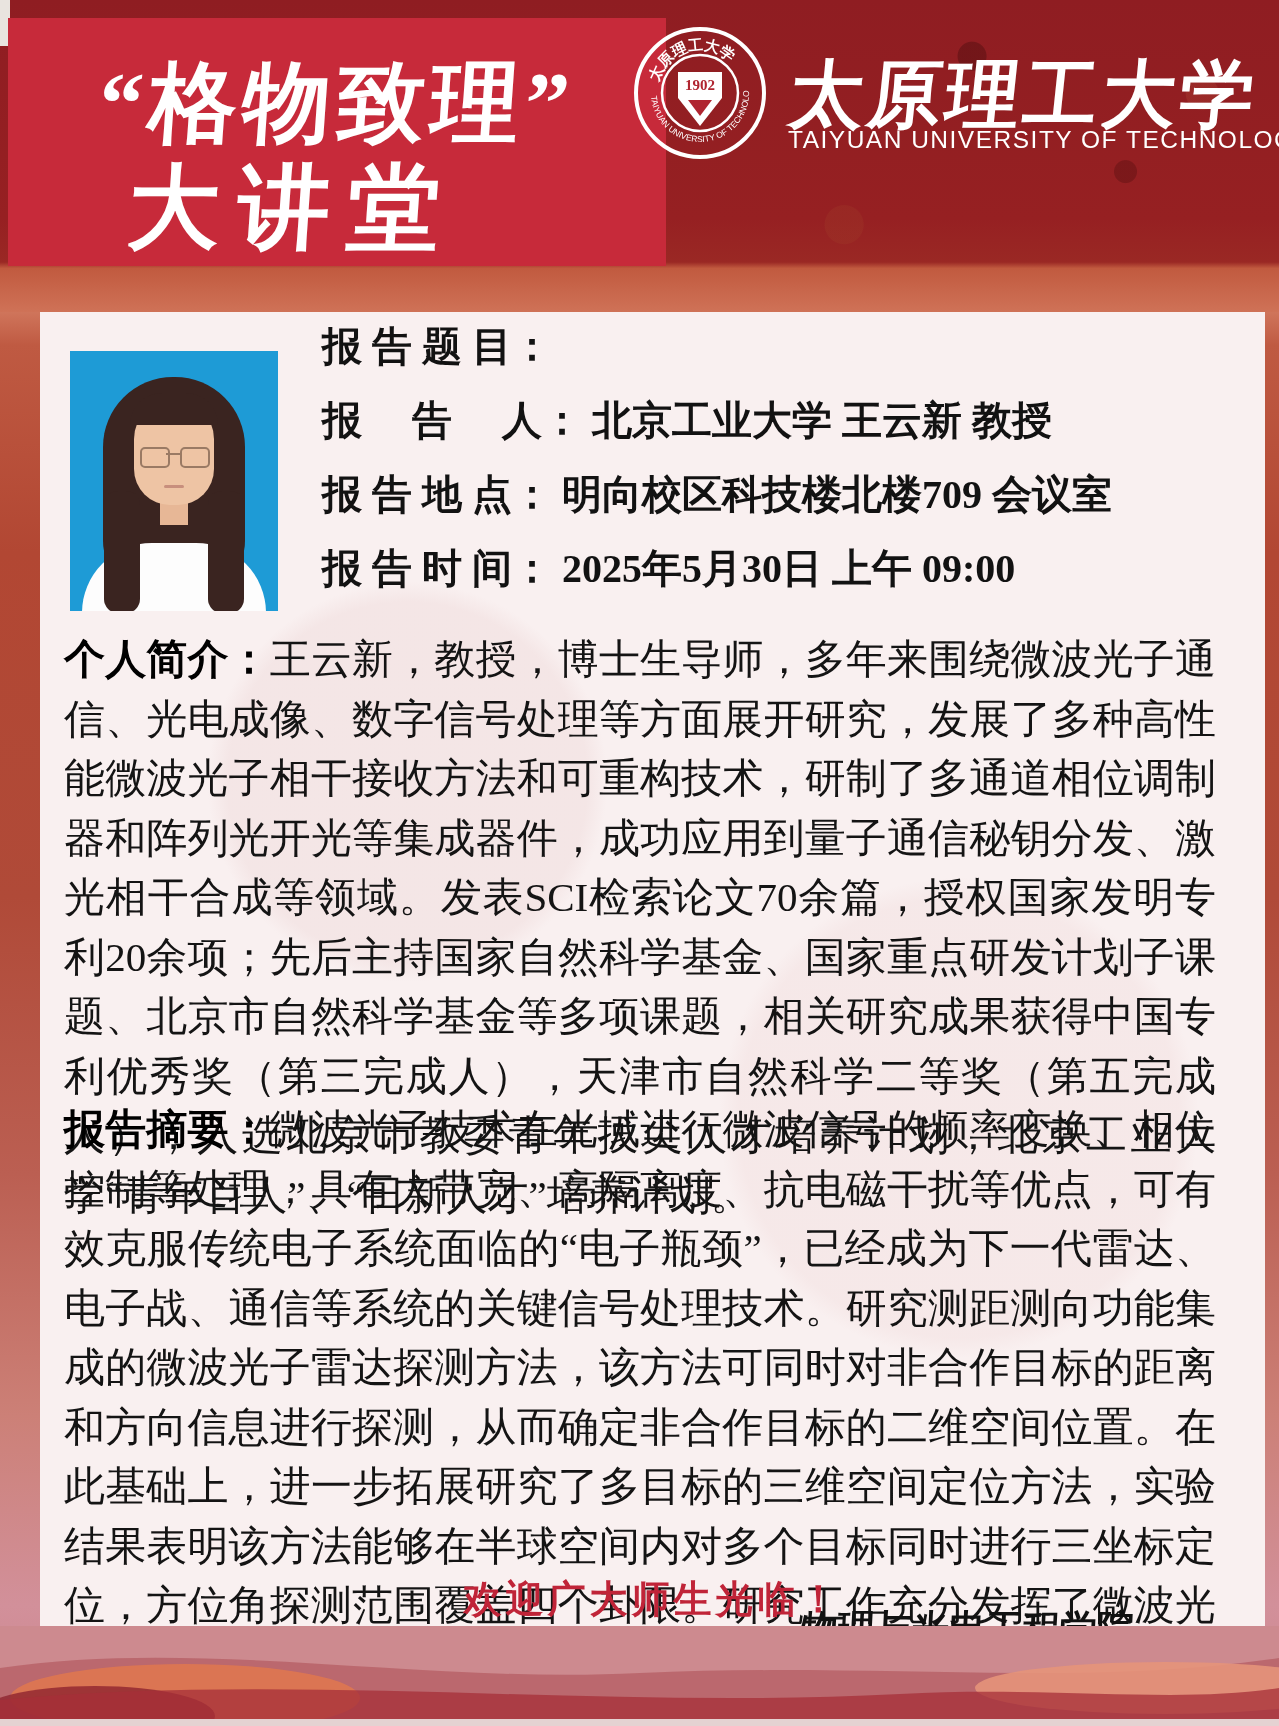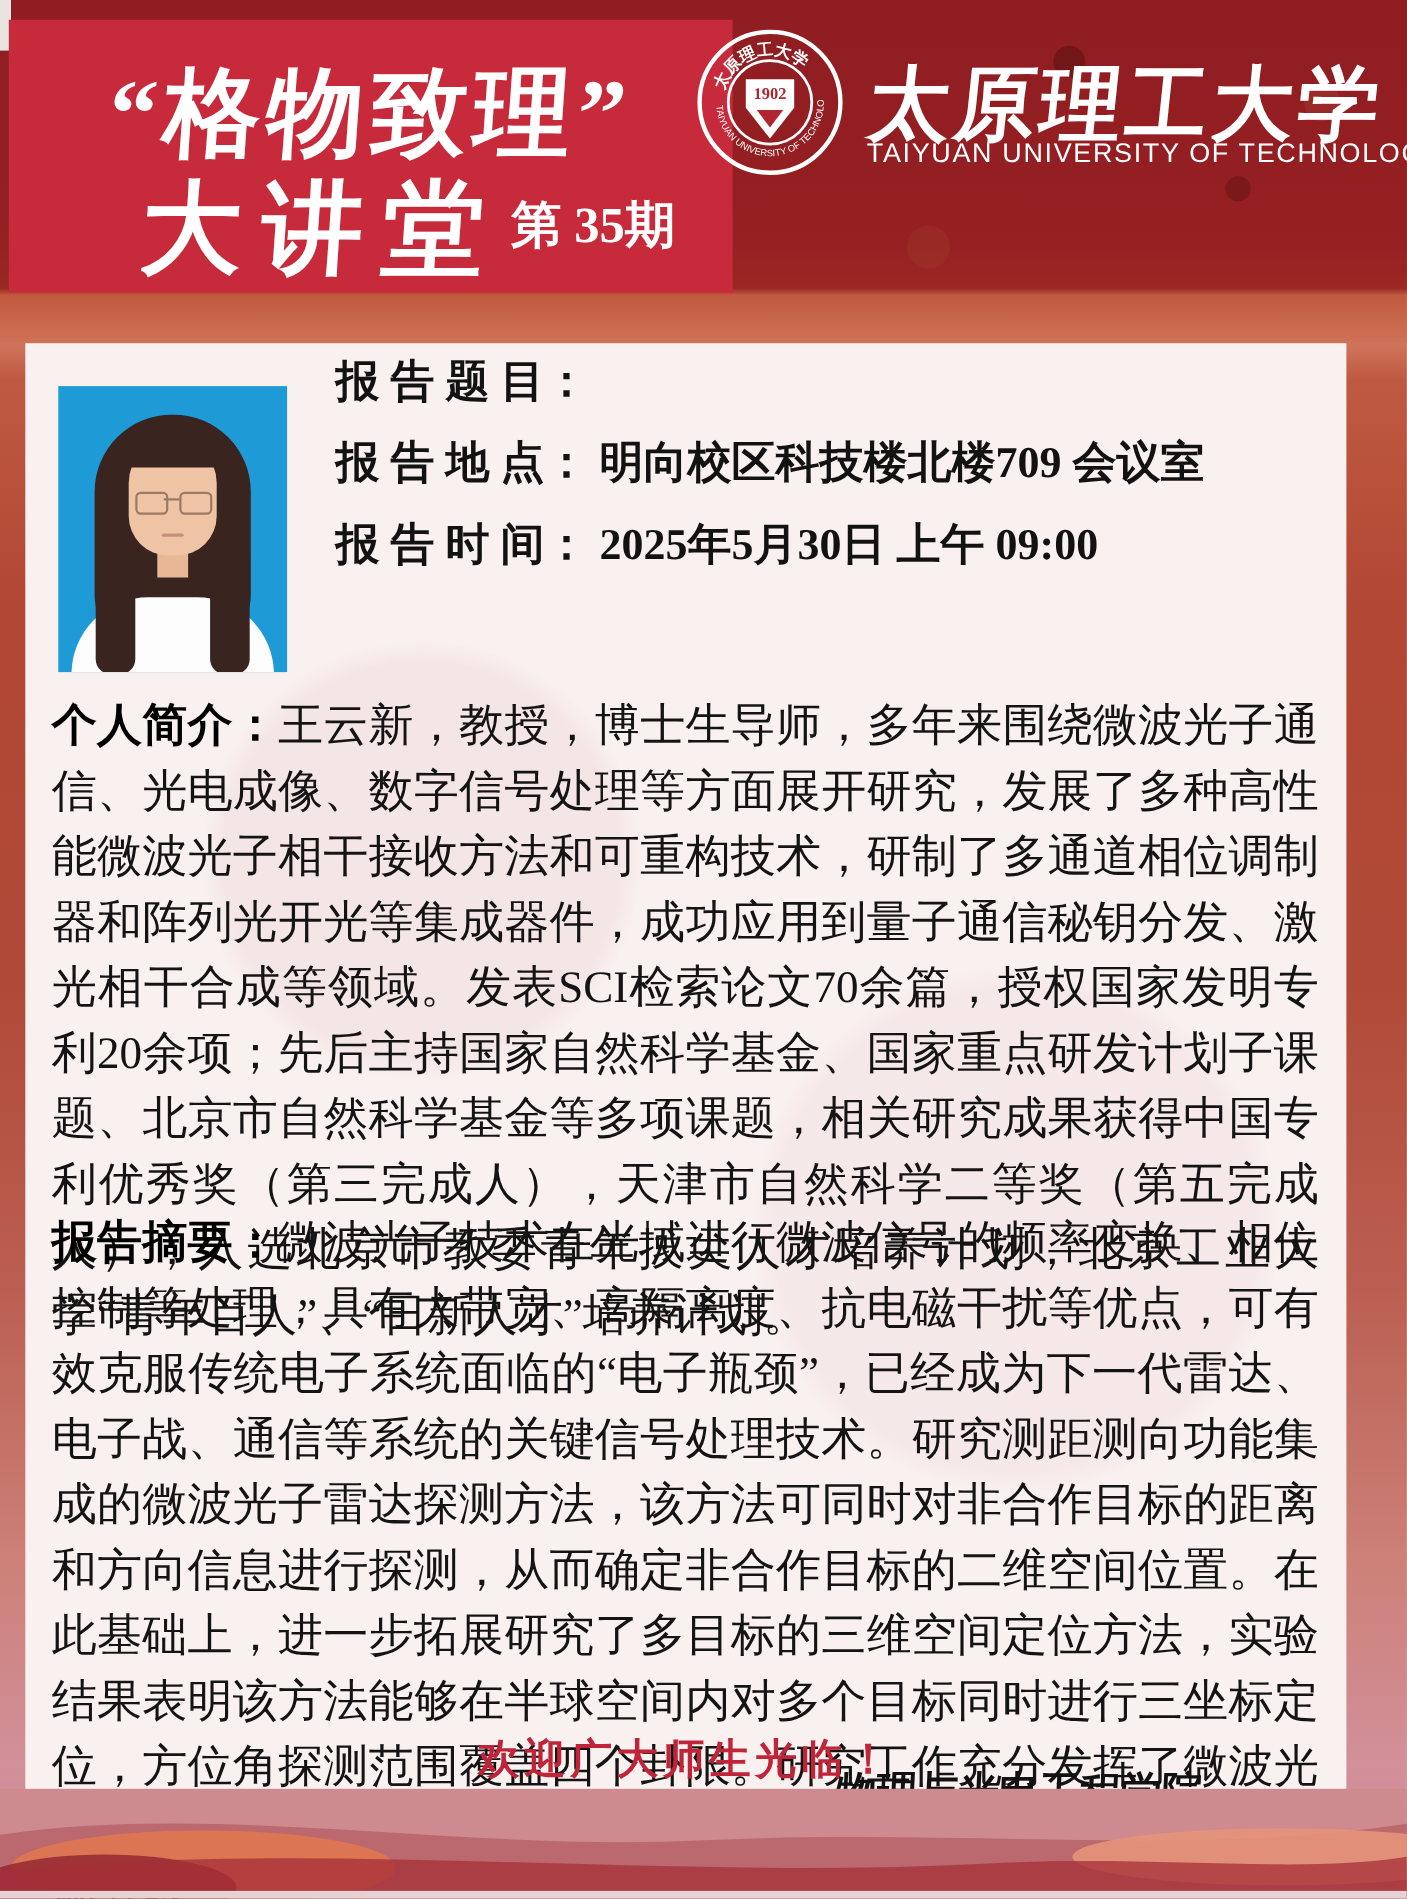--- a/index.html
+++ b/index.html
@@ -23,23 +23,23 @@
   .title-line2{position:absolute;left:120px;top:128px;width:330px;text-align:center;color:#fff;
     font-size:92px;font-weight:bold;letter-spacing:18px;transform:skewX(-4deg);}
   .issue{position:absolute;right:52px;bottom:30px;color:#fff;font-size:46px;font-weight:bold;
     font-family:"Liberation Serif","DejaVu Serif",serif;}
   .logo{position:absolute;left:633px;top:26px;width:134px;height:134px;}
   .univ-cn{position:absolute;left:790px;top:46px;width:370px;color:#fff;font-size:74px;
     font-weight:bold;letter-spacing:4px;transform:skewX(-6deg);white-space:nowrap;}
   .univ-en{position:absolute;left:788px;top:126px;color:#fff;font-size:24.5px;
     font-family:"Liberation Sans","DejaVu Sans",sans-serif;letter-spacing:1.5px;white-space:nowrap;}
   
-  .card{position:absolute;left:23px;top:312px;width:1201px;height:1343px;background:#f9f0f0;
+  .card{position:absolute;left:40px;top:312px;width:1201px;height:1343px;background:#f9f0f0;
     background-image:radial-gradient(circle at 30% 35%, rgba(230,200,200,.25) 0 180px, transparent 200px),
-      radial-gradient(circle at 75% 60%, rgba(235,205,205,.22) 0 220px, transparent 240px);}
+      radial-gradient(circle at 75% 60%, rgba(235,205,205,.22) 0 220px, transparent 240px);padding-left:24px;}
   .photo{position:absolute;left:30px;top:39px;width:208px;height:260px;background:#1e9bd6;overflow:hidden;}
   .photo .hair{position:absolute;left:33px;top:26px;width:142px;height:210px;background:#3a2420;
     border-radius:70px 70px 46px 46px;}
   .photo .lockL{position:absolute;left:34px;top:140px;width:36px;height:122px;background:#3a2420;border-radius:14px;}
   .photo .lockR{position:absolute;left:138px;top:140px;width:36px;height:122px;background:#3a2420;border-radius:14px;}
   .photo .shirt{position:absolute;left:12px;bottom:-6px;width:184px;height:74px;background:#fdfdfd;
     border-radius:70px 70px 0 0;}
   .photo .neck{position:absolute;left:90px;top:146px;width:28px;height:28px;background:#e7b796;}
   .photo .face{position:absolute;left:64px;top:48px;width:80px;height:106px;background:#eec4a4;
     border-radius:40px 40px 36px 36px;}
@@ -69,21 +69,20 @@
 <body>
 
 <div class="poster">
 
   <div class="top-strip"></div>
   <div class="corner-notch"></div>
 
   <div class="title-block">
     <div class="title-line1">“格物致理”</div>
     <div class="title-line2">大讲堂</div>
-    <div class="issue">第 35期</div>
   </div>
 
   <svg class="logo" viewBox="0 0 134 134">
     <defs>
       <path id="arcTop" d="M 24,67 A 43,43 0 0 1 110,67"></path>
       <path id="arcBottom" d="M 18,67 A 49,49 0 0 0 116,67"></path>
     </defs>
     <circle cx="67" cy="67" r="64" fill="none" stroke="#ffffff" stroke-width="4"></circle>
     <circle cx="67" cy="67" r="38" fill="none" stroke="#ffffff" stroke-width="2.5"></circle>
     <text font-size="15" fill="#ffffff" font-weight="bold">
@@ -114,20 +113,24 @@
       <div class="gl glR"></div>
       <div class="bridge"></div>
       <div class="mouth"></div>
     </div>
 
     <div class="info">
       <div class="info-row">
         <span class="info-label">报 告 题 目：</span>
       </div>
       <div class="info-row">
+        <span class="info-label">报　 告 　人：</span>
+        <span class="info-value">北京工业大学 王云新 教授</span>
+      </div>
+      <div class="info-row">
         <span class="info-label">报 告 地 点：</span>
         <span class="info-value">明向校区科技楼北楼709 会议室</span>
       </div>
       <div class="info-row">
         <span class="info-label">报 告 时 间：</span>
         <span class="info-value">2025年5月30日 上午 09:00</span>
       </div>
     </div>
 
     <p class="para bio-para"><span class="plabel">个人简介：</span><span>王云新，教授，博士生导师，多年来围绕微波光子通信、光电成像、数字信号处理等方面展开研究，发展了多种高性能微波光子相干接收方法和可重构技术，研制了多通道相位调制器和阵列光开光等集成器件，成功应用到量子通信秘钥分发、激光相干合成等领域。发表SCI检索论文70余篇，授权国家发明专利20余项；先后主持国家自然科学基金、国家重点研发计划子课题、北京市自然科学基金等多项课题，相关研究成果获得中国专利优秀奖（第三完成人），天津市自然科学二等奖（第五完成人）；入选北京市教委青年拔尖人才培养计划，北京工业大学“青年百人”、“日新人才”培养计划。</span></p>

